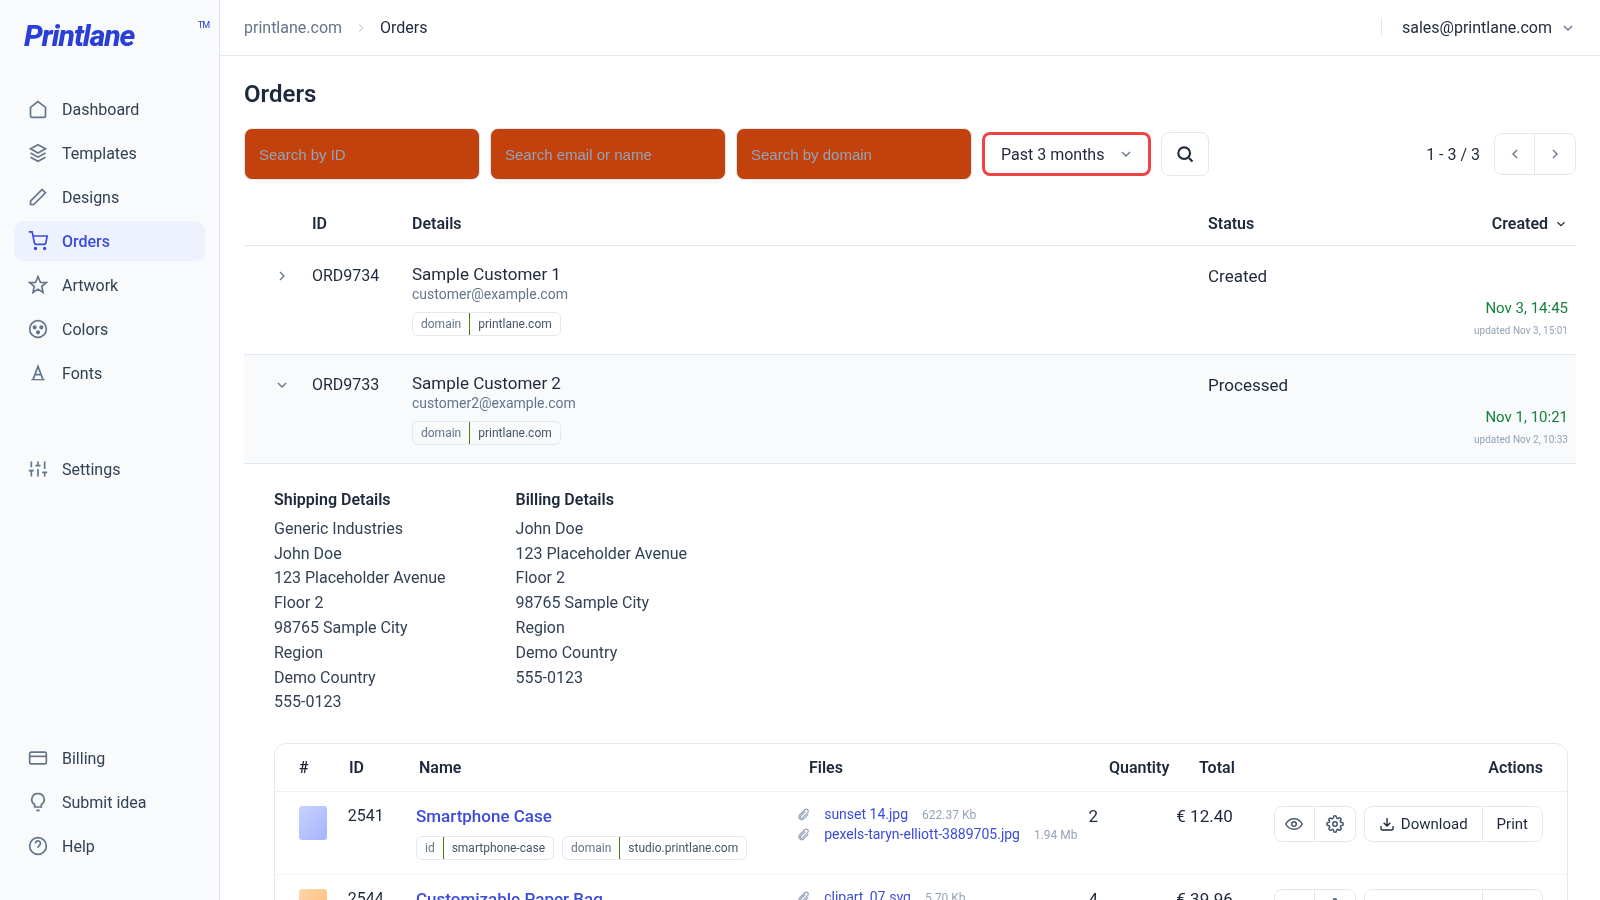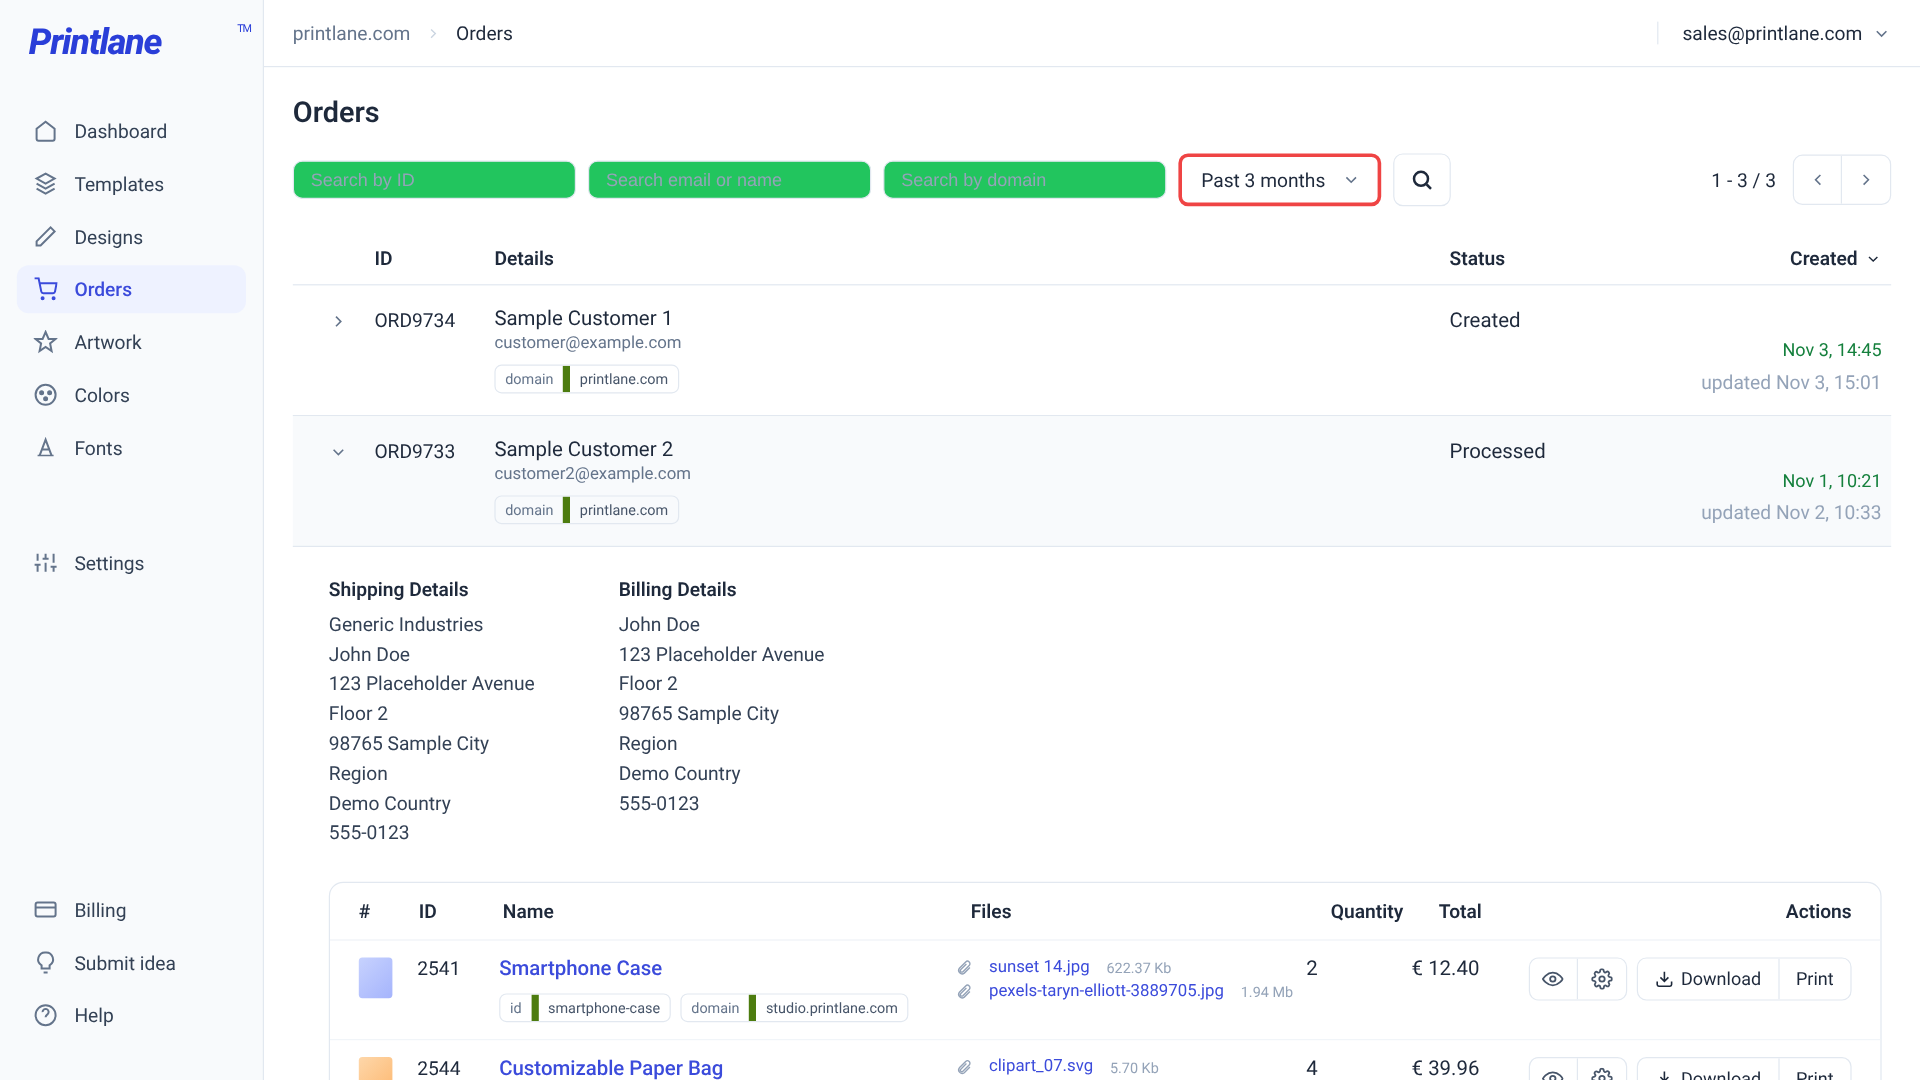--- a/index.html
+++ b/index.html
@@ -19,21 +19,21 @@
 .main { flex: 1; display: flex; flex-direction: column; overflow: hidden; }
 .topbar { display: flex; align-items: center; justify-content: space-between; padding: 18px 24px; border-bottom: 1px solid #e2e8f0; }
 .breadcrumb { display: flex; align-items: center; font-size: 16px; color: #64748b; }
 .breadcrumb-sep { margin: 0 12px; color: #cbd5e1; }
 .breadcrumb-current { color: #1e293b; }
 .user-menu { display: flex; align-items: center; font-size: 16px; color: #1e293b; cursor: pointer; padding-left: 20px; border-left: 1px solid #e2e8f0; }
 .user-menu svg { margin-left: 8px; color: #64748b; }
 .content { padding: 24px; overflow-y: auto; flex: 1; }
 .page-title { font-size: 24px; font-weight: 600; margin-bottom: 20px; }
 .filters { display: flex; align-items: center; gap: 10px; margin-bottom: 22px; }
-.input { height: 32px; border: 1px solid #e2e8f0; border-radius: 8px; padding: 0 14px; font-size: 15px; background: #22c55e; outline: none; }
+.input { height: 52px; border: 1px solid #e2e8f0; border-radius: 8px; padding: 0 14px; font-size: 15px; background: #c2410c; outline: none; }
 .input::placeholder { color: #94a3b8; }
 .input-id { width: 236px; }
 .input-domain { width: 236px; }
 .input-email { width: 236px; }
 .select { height: 44px; border: 3px solid #ef4444; border-radius: 8px; padding: 0 44px 0 16px; font-size: 16px; background: #fff; color: #1e293b; display: flex; align-items: center; position: relative; cursor: pointer; }
 .select svg { position: absolute; right: 14px; color: #64748b; }
 .search-btn { width: 48px; height: 44px; border: 1px solid #e2e8f0; border-radius: 8px; background: #fff; display: flex; align-items: center; justify-content: center; cursor: pointer; color: #1e293b; }
 .pagination { margin-left: auto; display: flex; align-items: center; gap: 14px; font-size: 16px; color: #1e293b; }
 .pag-btns { display: flex; border: 1px solid #e2e8f0; border-radius: 8px; overflow: hidden; }
 .pag-btn { width: 40px; height: 40px; display: flex; align-items: center; justify-content: center; cursor: pointer; color: #64748b; }
@@ -46,27 +46,27 @@
 .col-status { width: 160px; }
 .col-created { width: 200px; text-align: right; display: flex; align-items: center; justify-content: flex-end; gap: 6px; }
 .row { display: flex; padding: 18px 8px; border-bottom: 1px solid #e2e8f0; }
 .row.expanded { background: #f8fafc; }
 .expand-toggle { width: 60px; display: flex; align-items: flex-start; justify-content: center; padding-top: 4px; cursor: pointer; color: #64748b; }
 .row .col-id { font-size: 16px; padding-top: 2px; }
 .customer-name { font-size: 17px; color: #1e293b; margin-bottom: 2px; }
 .customer-email { font-size: 14px; color: #64748b; margin-bottom: 10px; }
 .tag-row { display: flex; gap: 0; }
 .tag { display: inline-flex; border: 1px solid #e2e8f0; border-radius: 6px; overflow: hidden; font-size: 12px; }
-.tag-label { padding: 4px 8px; color: #64748b; border-right: 6px solid #4d7c0f; }
+.tag-label { padding: 4px 8px; color: #64748b; border-right: 1px solid #4d7c0f; }
 .tag-value { padding: 4px 8px; color: #475569; }
 .tag + .tag { margin-left: 8px; }
 .row .col-status { font-size: 17px; padding-top: 2px; }
 .row .col-created { flex-direction: column; align-items: flex-end; font-size: 15px; }
 .created-date { color: #15803d; }
-.updated-date { color: #94a3b8; font-size: 16px; margin-top: 2px; }
+.updated-date { color: #94a3b8; font-size: 10px; margin-top: 2px; }
 .details-panel { padding: 24px 8px 24px 30px; }
 .addr-grid { display: flex; gap: 70px; margin-bottom: 28px; }
 .addr-col { font-size: 16px; line-height: 1.55; }
 .addr-title { font-weight: 600; margin-bottom: 4px; }
 .addr-line { color: #334155; }
 .items-box { border: 1px solid #e2e8f0; border-radius: 12px; overflow: hidden; }
 .items-head { display: flex; padding: 14px 24px; font-weight: 600; font-size: 16px; border-bottom: 1px solid #eef2f7; }
 .ic-thumb { width: 50px; }
 .ic-id { width: 70px; }
 .ic-name { width: 390px; }

